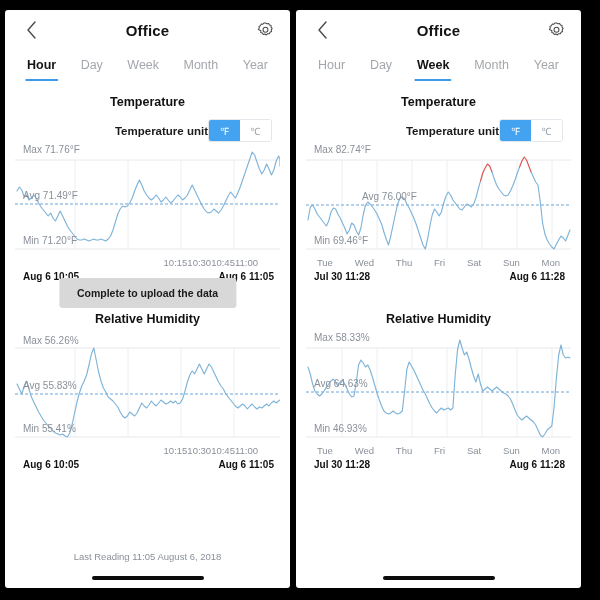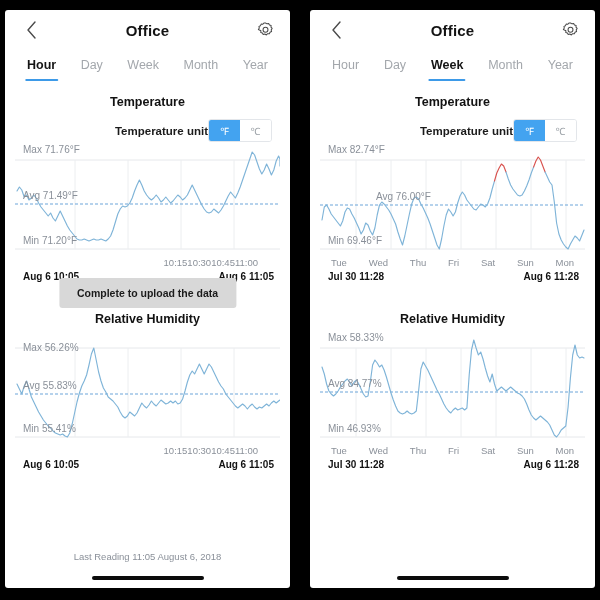--- a/index.html
+++ b/index.html
@@ -3,21 +3,21 @@
 <meta charset="utf-8">
 <style>
   html,body{margin:0;padding:0;}
   body{
     width:600px;height:600px;background:#000;
     font-family:"Liberation Sans", sans-serif;
     overflow:hidden;
   }
   .screens{
     display:flex;width:600px;height:600px;box-sizing:border-box;
-    padding:10px 5px 12px 5px; gap:20px;
+    padding:10px 5px 12px 5px; gap:6px;
   }
   .phone{
     position:relative;
     width:285px;height:578px;
     background:#fff;border-radius:3px;overflow:hidden;
     display:flex;flex-direction:column;
   }
   
   .hdr{
     position:relative;height:40px;flex:0 0 40px;
@@ -174,21 +174,21 @@
       <svg viewBox="0 0 265 110" height="110">
         <line x1="0" y1="14" x2="265" y2="14" stroke="#e6e8eb" stroke-width="1"></line>
         <line x1="0" y1="103" x2="265" y2="103" stroke="#e6e8eb" stroke-width="1"></line>
         <line x1="60" y1="14" x2="60" y2="103" stroke="#eceef0" stroke-width="1"></line>
         <line x1="113" y1="14" x2="113" y2="103" stroke="#eceef0" stroke-width="1"></line>
         <line x1="166" y1="14" x2="166" y2="103" stroke="#eceef0" stroke-width="1"></line>
         <line x1="219" y1="14" x2="219" y2="103" stroke="#eceef0" stroke-width="1"></line>
         <line x1="0" y1="60" x2="265" y2="60" stroke="#5b9bd5" stroke-width="0.9" stroke-dasharray="3,2"></line>
         <polyline fill="none" stroke="#7fb4d8" stroke-width="1.15" stroke-linejoin="round" stroke-linecap="round" points="2,50 4.4,55 6.8,60 9.2,52 11.6,47 14,55 16.4,63 18.8,68 21.2,73 23.6,78 26,82 28.4,86 30.8,89 33.2,92 35.6,94 38,97 40.4,99 42.8,100 45.2,101 47.6,100 50,102 52.4,103 54.8,99 57.2,90 59.6,79 62,68 64.4,59 66.8,52 69.2,47 71.6,41 74,31 76.4,20 78.8,14 81.2,26 83.6,38 86,47 88.4,54 90.8,58 93.2,63 95.6,65 98,67 100.4,70 102.8,73 105.2,78 107.6,82 110,84 112.4,82 114.8,78 117.2,80 119.6,82 122,79 124.4,74 126.8,69 129.2,72 131.6,74 134,71 136.4,67 138.8,70 141.2,72 143.6,69 146,66 148.4,68 150.8,70 153.2,69 155.6,67 158,69 160.4,67 162.8,70 165.2,69 167.6,65 170,57 172.4,48 174.8,41 177.2,37 179.6,40 182,35 184.4,30 186.8,35 189.2,40 191.6,35 194,30 196.4,33 198.8,38 201.2,43 203.6,48 206,52 208.4,55 210.8,60 213.2,63 215.6,66 218,69 220.4,72 222.8,74 225.2,72 227.6,70 230,72 232.4,75 234.8,72 237.2,70 239.6,73 242,75 244.4,73 246.8,74 249.2,72 251.6,70 254,72 256.4,69 258.8,67 261.2,69 263.6,67 265,66"></polyline>
       </svg>
-      <div class="lbl" style="left:18px;top:12px;">Max 56.26%</div>
+      <div class="lbl" style="left:18px;top:5px;">Max 56.26%</div>
       <div class="lbl" style="left:18px;top:50px;">Avg 55.83%</div>
       <div class="lbl" style="left:18px;top:93px;">Min 55.41%</div>
     </div>
 
     <div class="xaxis hour">
       <span>10:15</span>
       <span>10:30</span>
       <span>10:45</span>
       <span>11:00</span>
     </div>
@@ -304,21 +304,21 @@
                   94,79 96.3,77 98.6,57 100.9,35 103.2,28 105.5,32 107.8,36 110.1,41 112.4,46 114.7,51
                   117,56 119.3,60 121.6,65 123.9,70 126.2,74 128.5,77 130.8,79 133.1,76 135.4,74 137.7,76
                   140,75 142.3,74 144.6,76 146.9,74 149.2,41 151.5,16 153.8,6 156.1,14 158.4,21 160.7,18
                   163,25 165.3,34 167.6,42 169.9,48 172.2,40 174.5,50 176.8,57 179.1,55 181.4,53 183.7,55
                   186,57 188.3,55 190.6,53 192.9,55 195.2,57 197.5,59 199.8,60 202.1,62 204.4,65 206.7,70
                   209,76 211.3,81 213.6,84 215.9,86 218.2,84 220.5,82 222.8,84 225.1,86 227.4,88 229.7,91
                   232,96 234.3,101 236.6,103 238.9,100 241.2,96 243.5,94 245.8,92 248.1,73 250.4,44 252.7,21
                   255,11 257.3,21 259.6,24 262,23 264,24"></polyline>
       </svg>
       <div class="lbl" style="left:18px;top:2px;">Max 58.33%</div>
-      <div class="lbl" style="left:18px;top:48px;">Avg 84.77%</div>
+      <div class="lbl" style="left:18px;top:48px;">Avg 64.63%</div>
       <div class="lbl" style="left:18px;top:93px;">Min 46.93%</div>
     </div>
 
     <div class="xaxis">
       <span>Tue</span>
       <span>Wed</span>
       <span>Thu</span>
       <span>Fri</span>
       <span>Sat</span>
       <span>Sun</span>

